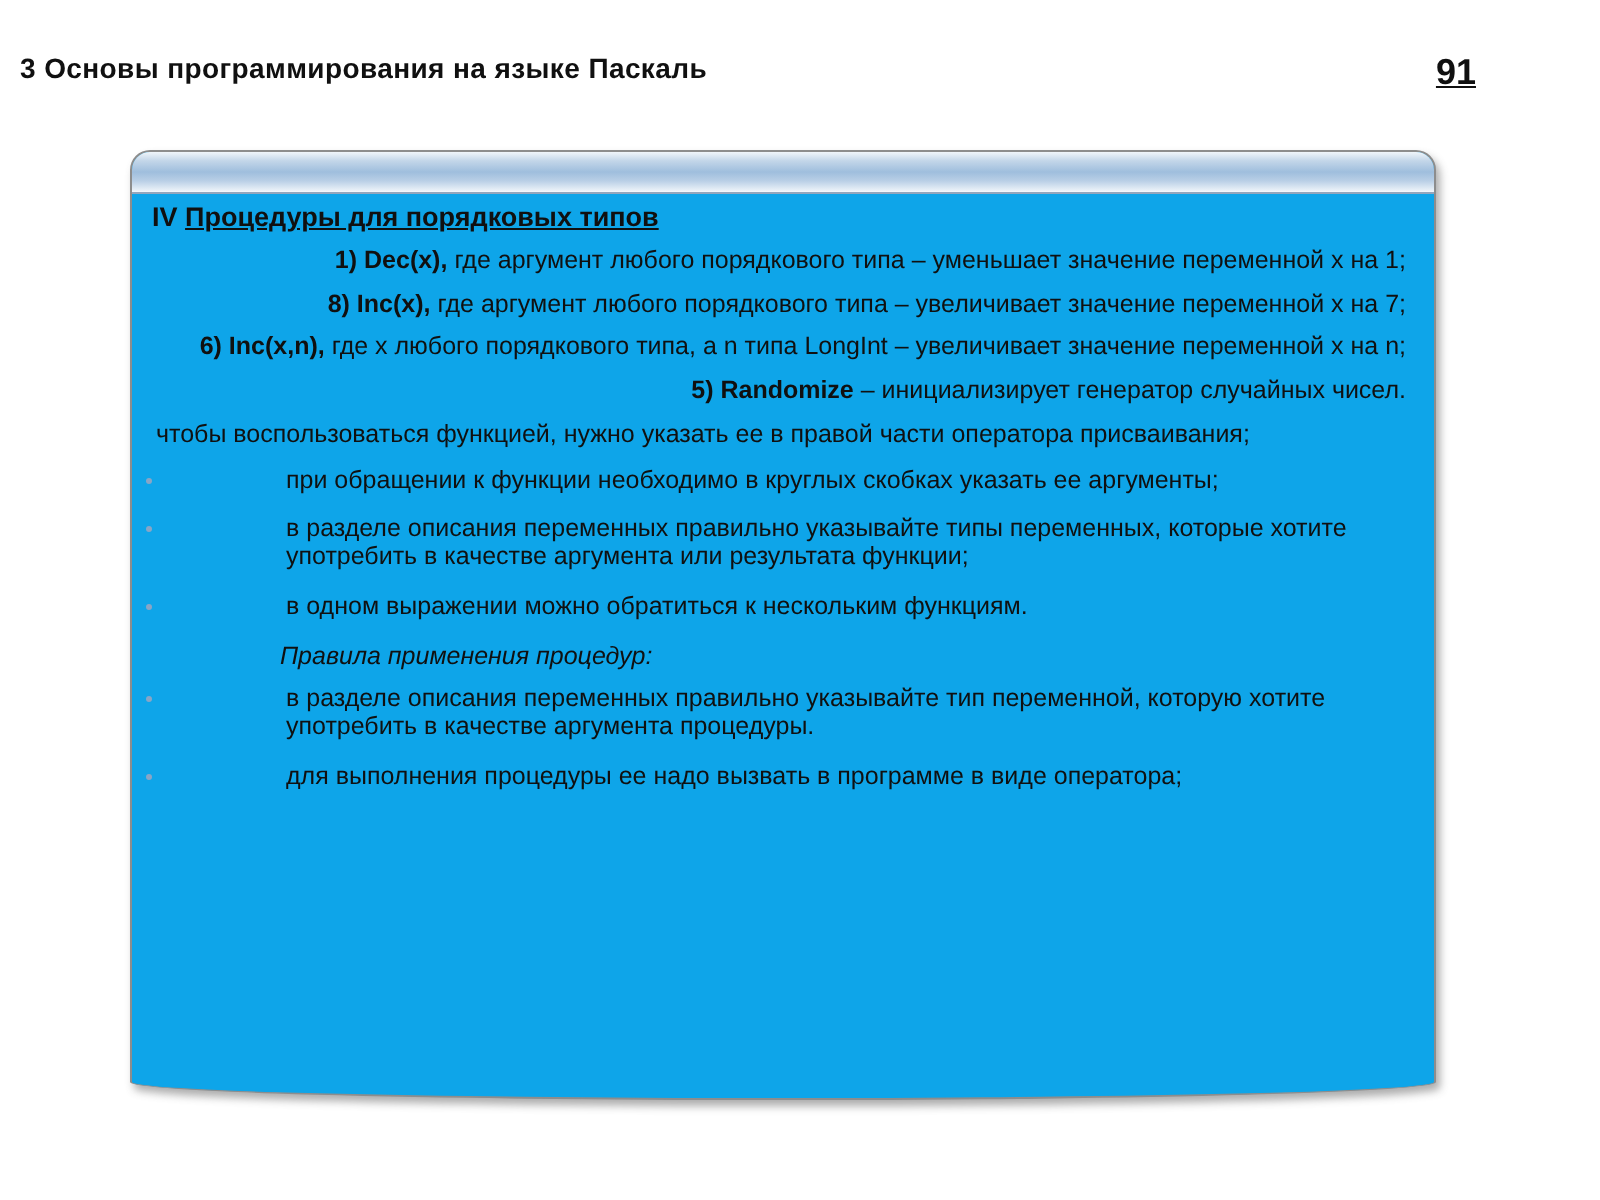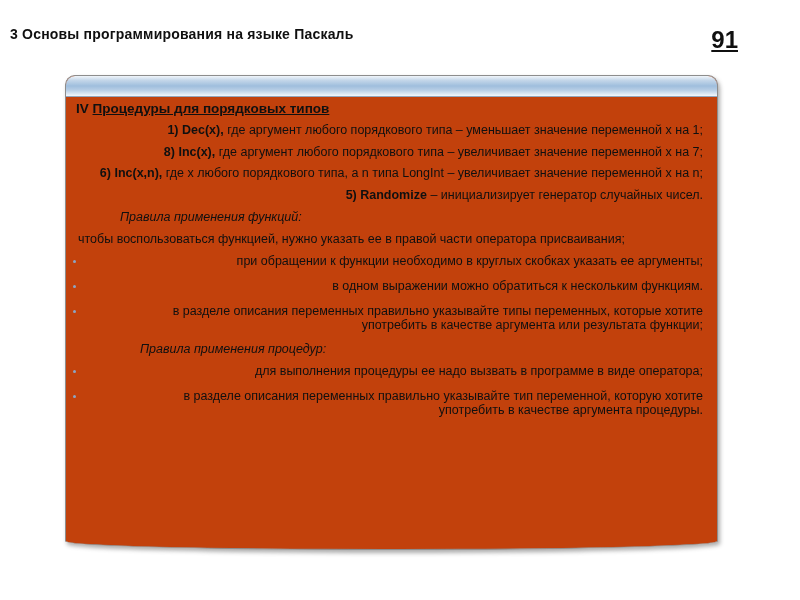--- a/index.html
+++ b/index.html
@@ -9,26 +9,26 @@
     font-family:"Liberation Sans","DejaVu Sans",sans-serif;
     color:#101010;
   }
   
   .hdr-title{
     position:absolute;left:10px;top:26px;
     font-size:14px;font-weight:bold;letter-spacing:.2px;
   }
   .hdr-num{
     position:absolute;right:62px;top:26px;
-    font-size:24px;font-weight:bold;text-decoration:underline;
+    font-size:18px;font-weight:bold;text-decoration:underline;
   }
   
   .panel{
     position:absolute;left:65px;top:75px;width:651px;height:473px;
-    background:#c2410c;
+    background:#0ea5e9;
     border:1px solid #8d8d8d;
     border-radius:10px 10px 0 0;
     border-bottom-left-radius:320px 9px;
     border-bottom-right-radius:320px 9px;
     box-shadow:2px 3px 4px rgba(70,70,70,0.45);
   }
   .panel-strip{
     height:20px;
     border-radius:9px 9px 0 0;
     border-bottom:1px solid #93a6bd;
@@ -56,21 +56,20 @@
   .rtitle{
     font-style:italic;
     margin:0 0 8px 0;
   }
   .rtitle.rf{margin-left:54px;}
   .rtitle.rp{margin-left:74px;margin-top:0;}
   .bitem{
     position:relative;
     margin:0 0 11px 0;
     padding-left:77px;
-    text-align:right;
   }
   .dot{
     position:absolute;left:7px;top:5px;
     width:3px;height:3px;border-radius:50%;
     background:#8aa5c5;
   }
 </style>
 </head>
 <body>
 
@@ -81,27 +80,26 @@
   <div class="panel-strip"></div>
   <div class="panel-body">
 
     <div class="panel-heading"><span>IV</span> <span class="hu">Процедуры для порядковых типов</span></div>
 
     <p class="nitem"><b>1) Dec(x),</b> <span>где аргумент любого порядкового типа – уменьшает значение переменной x на 1;</span></p>
     <p class="nitem"><b>8) Inc(x),</b> <span>где аргумент любого порядкового типа – увеличивает значение переменной x на 7;</span></p>
     <p class="nitem"><b>6) Inc(x,n),</b> <span>где x любого порядкового типа, а n типа LongInt – увеличивает значение переменной x на n;</span></p>
     <p class="nitem"><b>5) Randomize</b> <span>– инициализирует генератор случайных чисел.</span></p>
 
-    <p class="rtitle rf">Правила применения функций:</p>
 
     <p class="intro">чтобы воспользоваться функцией, нужно указать ее в правой части оператора присваивания;</p>
 
     <p class="bitem"><span class="dot"></span><span>при обращении к функции необходимо в круглых скобках указать ее аргументы;</span></p>
+    <p class="bitem"><span class="dot"></span><span>в разделе описания переменных правильно указывайте типы переменных, которые хотите употребить в качестве аргумента или результата функции;</span></p>
     <p class="bitem"><span class="dot"></span><span>в одном выражении можно обратиться к нескольким функциям.</span></p>
-    <p class="bitem"><span class="dot"></span><span>в разделе описания переменных правильно указывайте типы переменных, которые хотите употребить в качестве аргумента или результата функции;</span></p>
 
     <p class="rtitle rp">Правила применения процедур:</p>
 
+    <p class="bitem"><span class="dot"></span><span>в разделе описания переменных правильно указывайте тип переменной, которую хотите употребить в качестве аргумента процедуры.</span></p>
     <p class="bitem"><span class="dot"></span><span>для выполнения процедуры ее надо вызвать в программе в виде оператора;</span></p>
-    <p class="bitem"><span class="dot"></span><span>в разделе описания переменных правильно указывайте тип переменной, которую хотите употребить в качестве аргумента процедуры.</span></p>
 
   </div>
 </div>
 
 </body></html>

